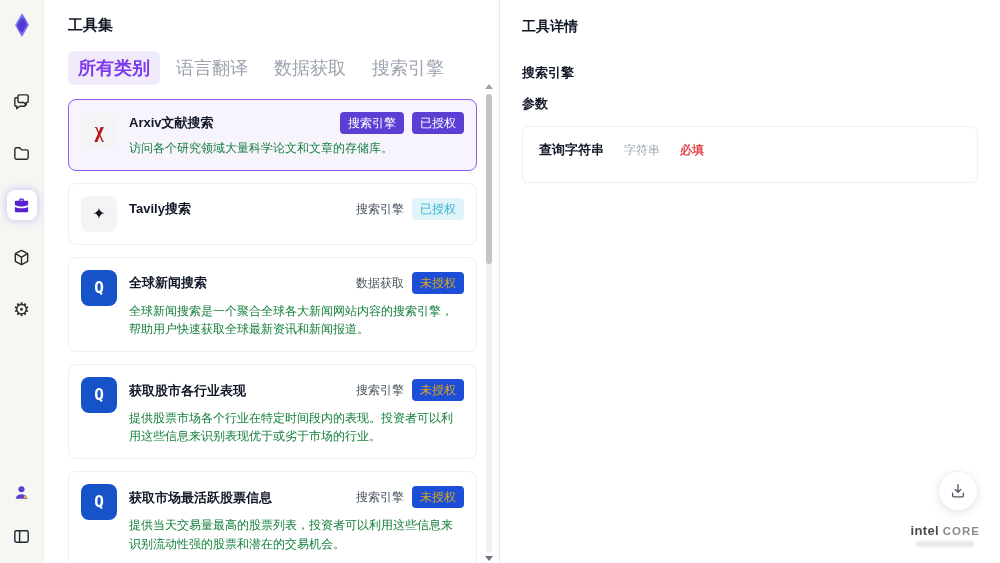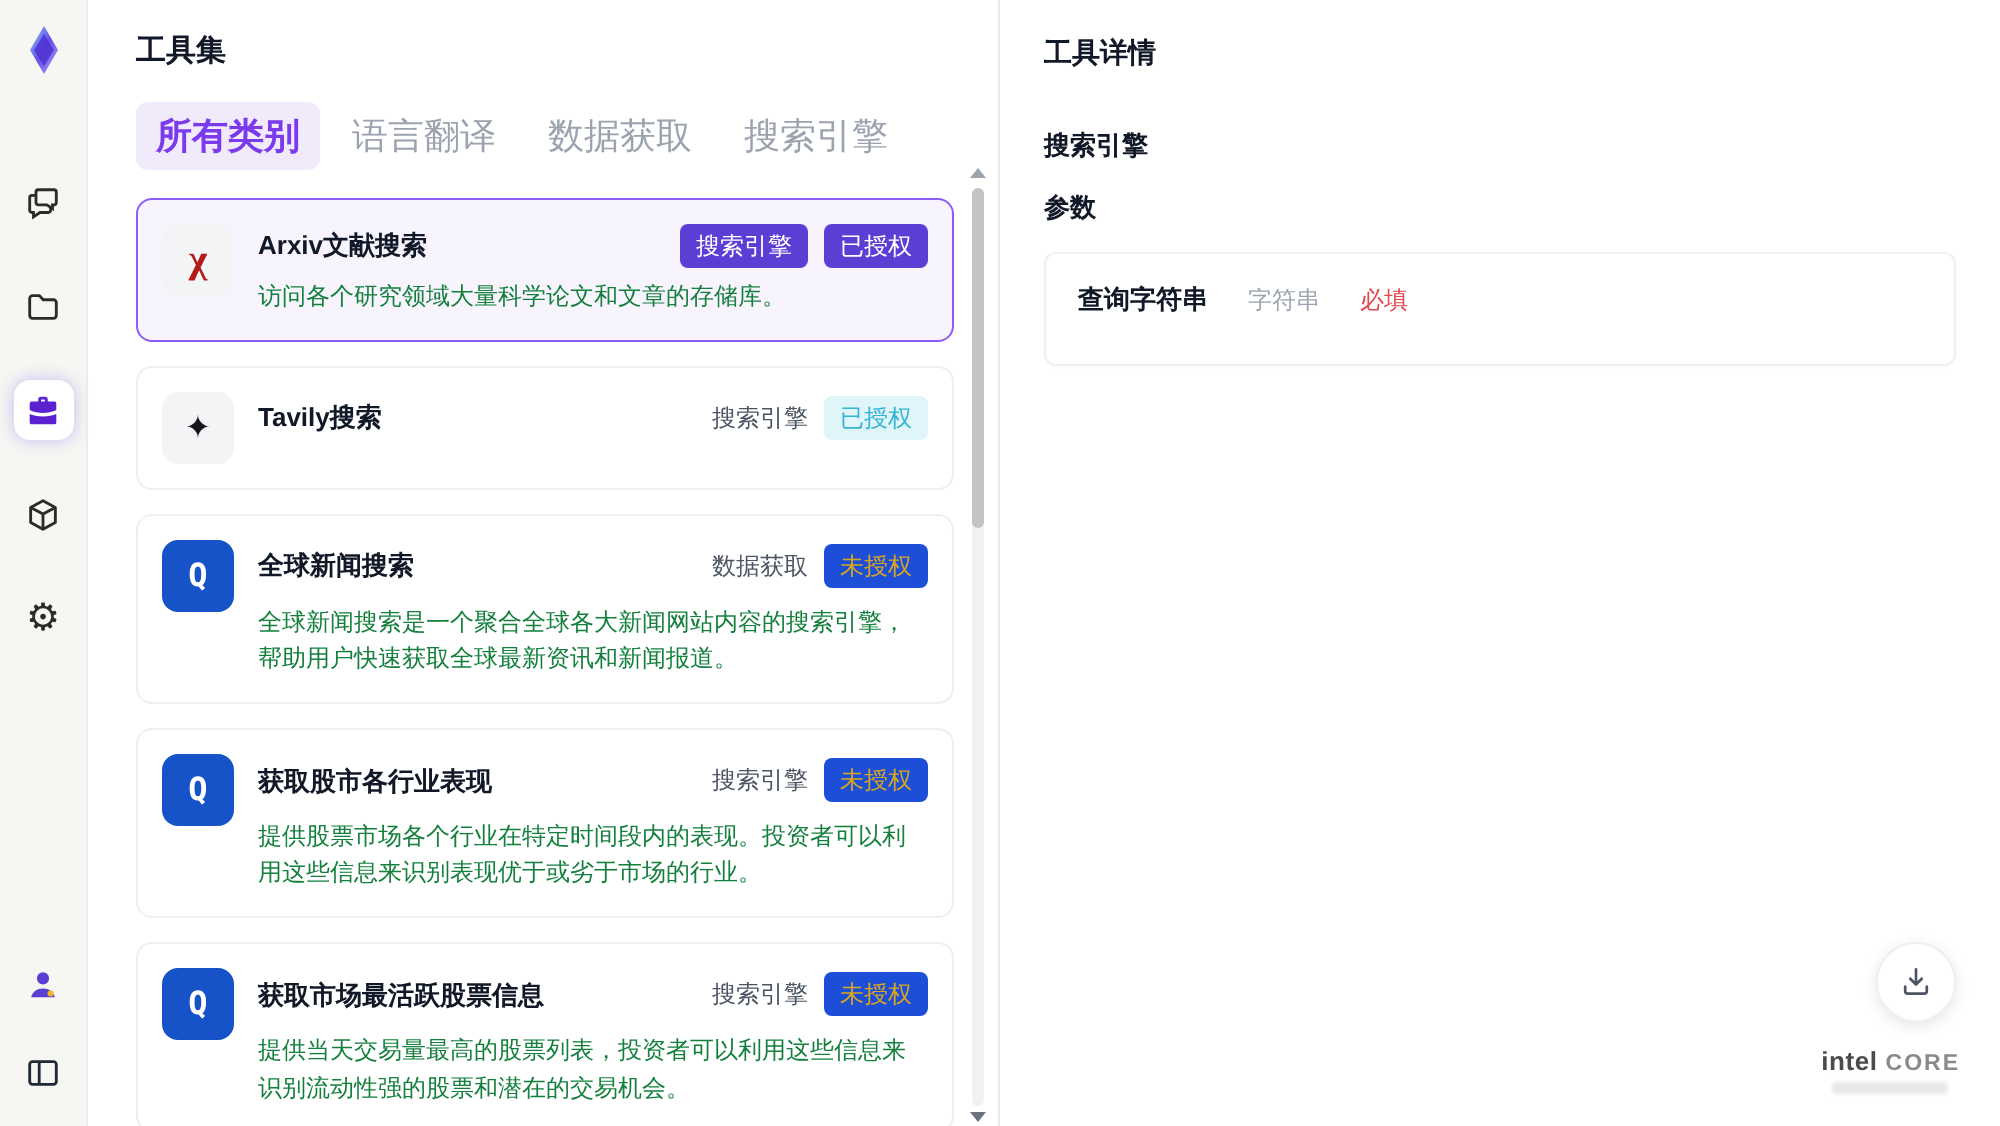--- a/index.html
+++ b/index.html
@@ -68,21 +68,21 @@
   .detail-panel { flex:1; padding:18px 22px; position:relative; }
   .detail-title { font-size:14px; font-weight:bold; color:#111827; margin-bottom:28px; }
   .section-heading { font-size:13px; font-weight:bold; color:#111827; margin-bottom:13px; }
   .intro-box { border:1px solid #e5e7eb; border-radius:6px; background:#fff;
     padding:12px 16px; font-size:12.5px; color:#374151; line-height:1.6; margin-bottom:26px; }
   .param-card { border:1px solid #f0f0f0; border-radius:6px; background:#fff;
     padding:14px 16px; box-shadow:0 1px 2px rgba(0,0,0,.02); }
   .param-head { display:flex; align-items:baseline; gap:20px; margin-bottom:9px; }
   .param-name { font-size:13px; font-weight:bold; color:#111827; }
   .param-type { font-size:12px; color:#9ca3af; }
-  .param-required { font-size:12px; color:#e5484d; }
+  .param-required { font-size:12px; color:#e5484d;font-weight:bold; }
   .param-desc { font-size:12.5px; color:#374151; }
 
   
   .download-fab { position:absolute; right:22px; bottom:52px; width:40px; height:40px;
     border-radius:50%; background:#fff; border:1px solid #f0f0f0;
     box-shadow:0 2px 8px rgba(0,0,0,.10); display:flex; align-items:center;
     justify-content:center; cursor:pointer; }
   .brand { position:absolute; right:20px; bottom:16px; text-align:center; }
   .brand-row { font-size:13px; color:#4b4b4b; letter-spacing:.3px; }
   .brand-intel { font-weight:bold; font-style:normal; }

